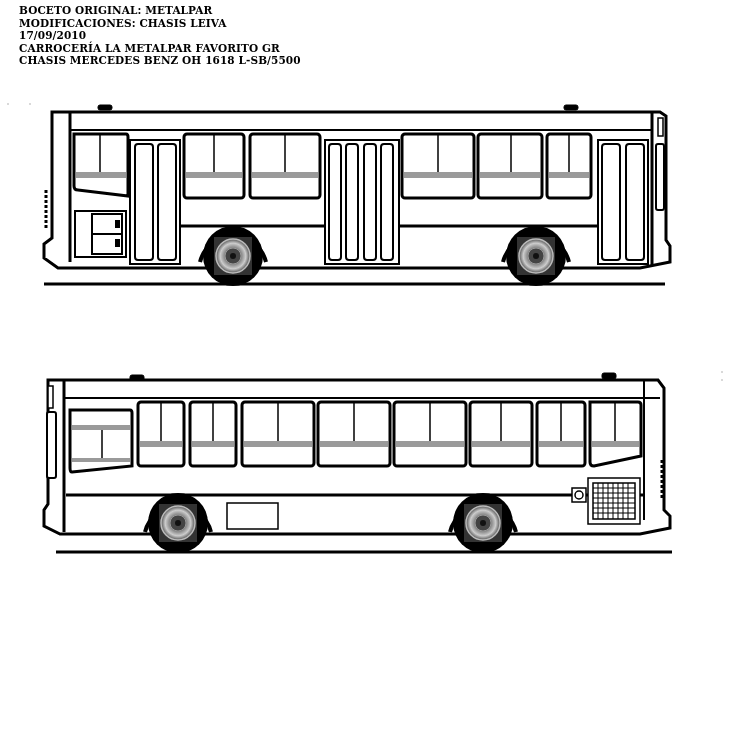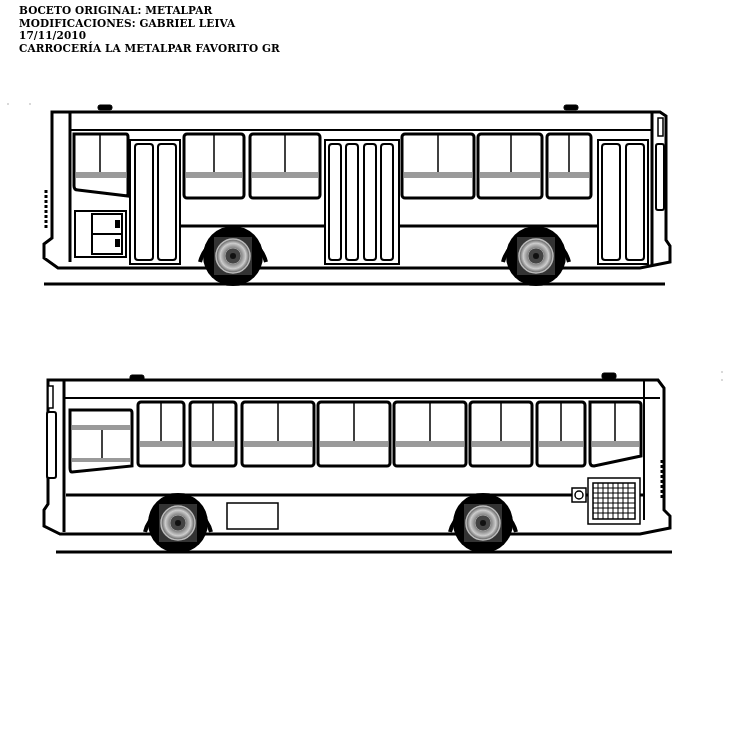--- a/index.html
+++ b/index.html
@@ -7,23 +7,24 @@
   .caption{position:absolute;left:19px;top:4px;font-family:"DejaVu Serif","Liberation Serif",serif;font-weight:bold;font-size:10.5px;line-height:12.6px;color:#000;letter-spacing:0.1px;}
   .caption div{white-space:nowrap;}
   svg{position:absolute;left:0;top:0;}
 </style>
 </head>
 <body>
 
 <div id="canvas">
   <div class="caption">
     <div>BOCETO ORIGINAL: METALPAR</div>
-    <div>MODIFICACIONES: GABRIEL LEIVA</div>
-    <div>17/11/2010</div>
+    <div>MODIFICACIONES: CHASIS LEIVA</div>
+    <div>17/09/2010</div>
     <div>CARROCERÍA LA METALPAR FAVORITO GR</div>
+    <div>CHASIS MERCEDES BENZ OH 1618 L-SB/5500</div>
   </div>
 
   <svg width="750" height="753" viewBox="0 0 750 753">
     <defs>
       <radialGradient id="hub" cx="50%" cy="50%" r="50%">
         <stop offset="0" stop-color="#222"></stop>
         <stop offset="0.5" stop-color="#888"></stop>
         <stop offset="0.75" stop-color="#ccc"></stop>
         <stop offset="1" stop-color="#555"></stop>
       </radialGradient>

